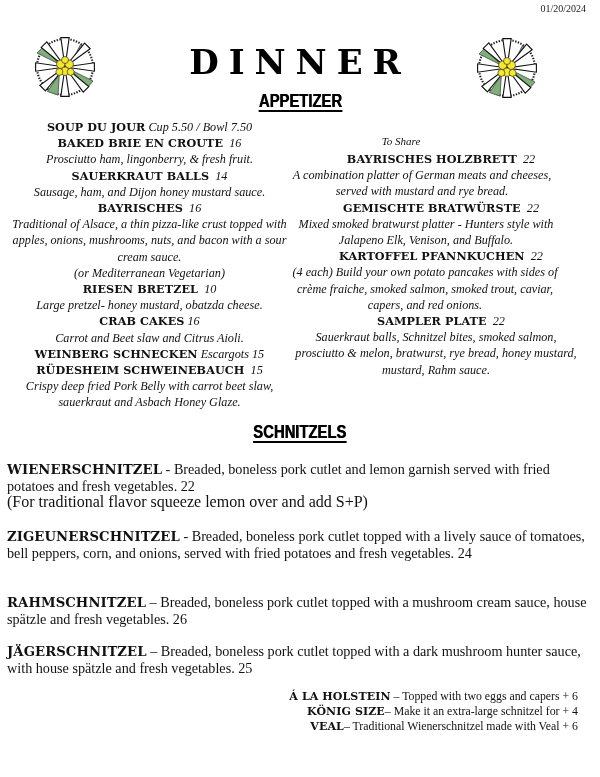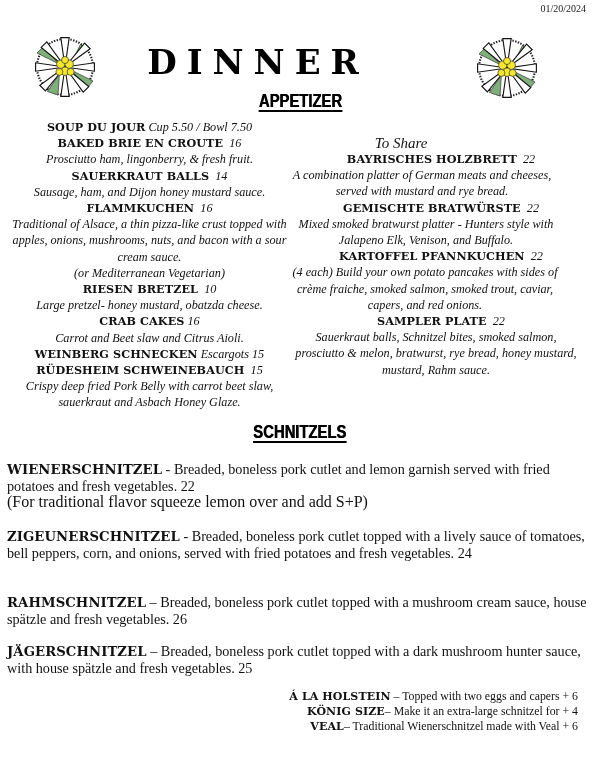--- a/index.html
+++ b/index.html
@@ -1,29 +1,29 @@
 <!DOCTYPE html>
 <html><head>
 <meta charset="utf-8">
 <style>
   html, body { margin: 0; padding: 0; background: #ffffff; }
   body { width: 600px; height: 777px; position: relative; overflow: hidden; color: #111; font-family: "Liberation Serif", serif; }
   .date { position: absolute; top: 3px; right: 14px; font-size: 10px; color: #222; }
   .flower { position: absolute; width: 70px; height: 70px; }
   .flower.left { left: 30px; top: 32px; }
   .flower.right { left: 472px; top: 33px; }
-  .title { position: absolute; top: 42px; left: 0; width: 516px; text-align: center; font-family: "DejaVu Serif", serif; font-weight: 900; font-size: 34px; letter-spacing: 10px; color: #000; }
+  .title { position: absolute; top: 42px; left: 0; width: 600px; text-align: center; font-family: "DejaVu Serif", serif; font-weight: 900; font-size: 34px; letter-spacing: 10px; color: #000; }
   .section-h { position: absolute; left: 0; width: 600px; text-align: center; }
   .section-h span { font-family: "Liberation Sans", sans-serif; font-weight: 700; font-size: 19px; transform: scaleX(0.78); display: inline-block; text-decoration: underline; text-decoration-thickness: 2px; text-underline-offset: 3px; color: #000; text-shadow: 0.6px 0 0 #000; }
   .sec-app { top: 90px; }
   .sec-sch { top: 421px; }
   .col { position: absolute; font-size: 12.2px; line-height: 16.2px; text-align: center; }
   .col.left { left: 7px; top: 119px; width: 285px; }
   .col.right { left: 291px; top: 135px; width: 300px; }
-  .to-share { position: absolute; left: 291px; top: 135px; width: 220px; text-align: center; font-style: italic; font-size: 15px; }
+  .to-share { position: absolute; left: 291px; top: 135px; width: 220px; text-align: center; font-style: italic; font-size: 11px; }
   .name { font-family: "DejaVu Serif", serif; font-weight: 900; font-size: 11.2px; letter-spacing: 0.1px; }
   .price { font-style: italic; }
   .desc { font-style: italic; display: block; }
   .item { display: block; }
   .sch { position: absolute; left: 7px; width: 585px; font-size: 14.2px; line-height: 17px; }
   .sch .name { font-size: 13.2px; }
   .sch .note { font-size: 16px; display: block; line-height: 14px; }
   .upg { position: absolute; right: 22px; top: 689px; text-align: right; font-size: 11.8px; line-height: 14.2px; }
   .upg .hd { font-weight: 700; display: block; }
   .upg .name { font-size: 11px; }
@@ -80,21 +80,21 @@
       <circle cx="50" cy="40" r="5"></circle>
     </g>
 </svg>
 
 <div class="section-h sec-app"><span>APPETIZER</span></div>
 
 <div class="col left">
   <div class="item"><span class="name">SOUP DU JOUR</span> <span class="price">Cup  5.50 / Bowl  7.50</span></div>
   <div class="item"><span class="name">BAKED BRIE EN CROUTE</span>&nbsp; <span class="price">16</span><span class="desc">Prosciutto ham, lingonberry, &amp; fresh fruit.</span></div>
   <div class="item"><span class="name">SAUERKRAUT BALLS</span>&nbsp; <span class="price">14</span><span class="desc">Sausage, ham, and Dijon honey mustard sauce.</span></div>
-  <div class="item"><span class="name">FLAMMKUCHEN</span>&nbsp; <span class="price">16</span><span class="desc">Traditional of Alsace, a thin pizza-like crust topped with apples, onions, mushrooms, nuts, and bacon with a sour cream sauce.</span><span class="desc">(or Mediterranean Vegetarian)</span></div>
+  <div class="item"><span class="name">BAYRISCHES</span>&nbsp; <span class="price">16</span><span class="desc">Traditional of Alsace, a thin pizza-like crust topped with apples, onions, mushrooms, nuts, and bacon with a sour cream sauce.</span><span class="desc">(or Mediterranean Vegetarian)</span></div>
   <div class="item"><span class="name">RIESEN BRETZEL</span>&nbsp; <span class="price">10</span><span class="desc">Large pretzel- honey mustard, obatzda cheese.</span></div>
   <div class="item"><span class="name">CRAB CAKES</span> <span class="price">16</span><span class="desc">Carrot and Beet slaw and Citrus Aioli.</span></div>
   <div class="item"><span class="name">WEINBERG SCHNECKEN</span> <span class="price">Escargots  15</span></div>
   <div class="item"><span class="name">RÜDESHEIM SCHWEINEBAUCH</span>&nbsp; <span class="price">15</span><span class="desc">Crispy deep fried Pork Belly with carrot beet slaw, sauerkraut and Asbach Honey Glaze.</span></div>
 </div>
 
 <div class="to-share">To Share</div>
 
 <div class="col right" style="top:151px;">
   <div class="item"><span class="name">BAYRISCHES HOLZBRETT</span>&nbsp; <span class="price">22</span><span class="desc" style="width:262px">A combination platter of German meats and cheeses, served with mustard and rye bread.</span></div>

